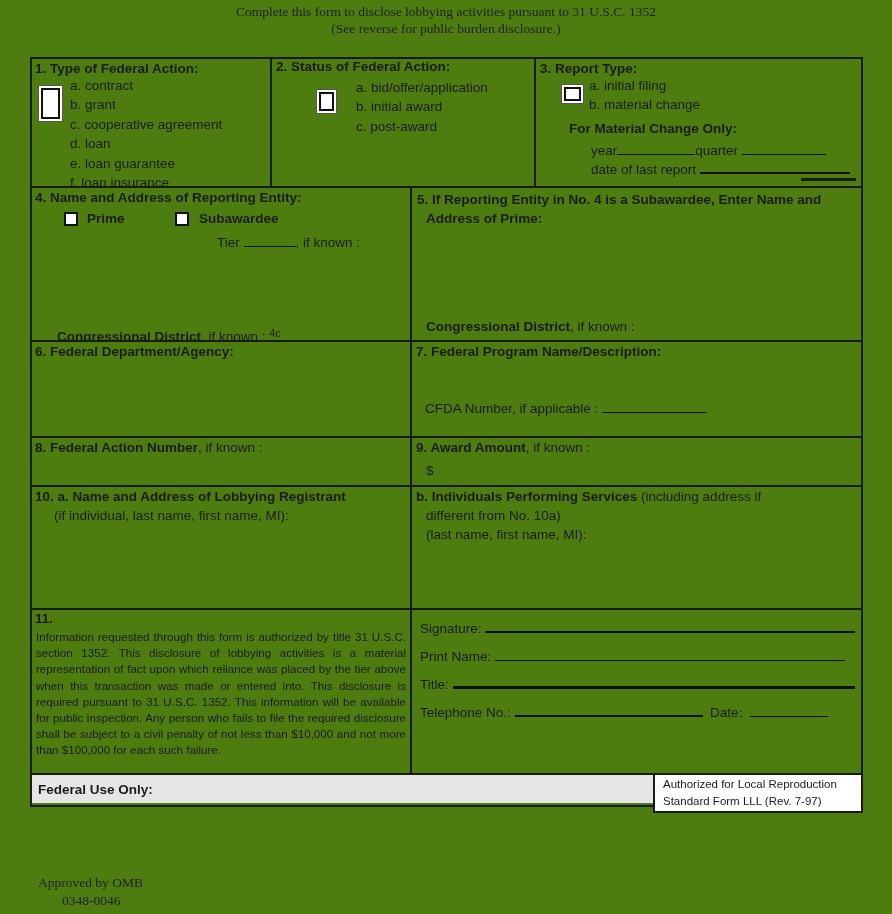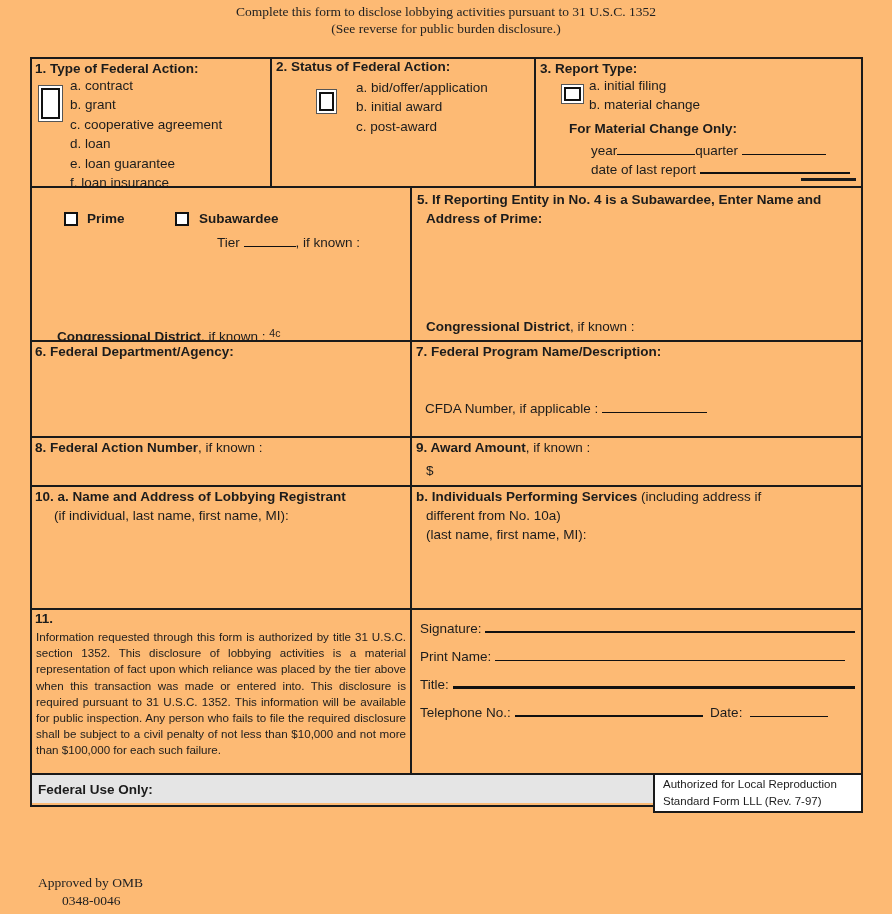--- a/index.html
+++ b/index.html
@@ -1,17 +1,17 @@
 <!DOCTYPE html>
 <html><head>
 <meta charset="utf-8">
 <style>
   * { margin:0; padding:0; box-sizing:border-box; }
   html,body { width:892px; height:914px; background:#ffffff; font-family:"Liberation Sans", sans-serif; color:#1c1c1c; }
-  .page { position:relative; width:892px; height:914px; background:#fdba74; overflow:hidden; }
+  .page { position:relative; width:892px; height:914px; background:#4d7c0f; overflow:hidden; }
 
   .hdr { position:absolute; left:0; width:100%; text-align:center; font-family:"Liberation Serif", serif; font-size:13.5px; color:#222; }
   .hdr1 { top:4px; }
   .hdr2 { top:21px; }
 
   .formtable { position:absolute; left:30px; top:57px; width:833px; height:750px; border:2px solid #1a1a1a; }
   .row { display:flex; width:100%; }
   .row + .row { border-top:2px solid #1a1a1a; }
   .cell { position:relative; overflow:hidden; }
   .cell + .cell { border-left:2px solid #1a1a1a; }
@@ -98,20 +98,21 @@
         </div>
         <div class="line" style="left:55px; top:102px;">
           <span>date of last report</span> <span class="ul ul-thick" style="width:150px;"></span>
         </div>
         <div class="artifact-line" style="left:265px; top:119px; width:55px; height:3px;"></div>
       </div>
     </div>
 
     <div class="row r2">
       <div class="cell cL">
+        <div class="sect-title" style="left:3px; top:2px;">4. Name and Address of Reporting Entity:</div>
         <div class="cb-small" style="left:32px; top:24px;"></div>
         <div class="line b" style="left:55px; top:23px;">Prime</div>
         <div class="cb-small" style="left:143px; top:24px;"></div>
         <div class="line b" style="left:167px; top:23px;">Subawardee</div>
         <div class="line" style="left:185px; top:46px;">
           <span>Tier</span> <span class="ul" style="width:52px;"></span><span>,   if known :</span>
         </div>
         <div class="line" style="left:25px; top:139px;">
           <span class="b">Congressional District</span><span>, if known : </span><span class="sup">4c</span>
         </div>

